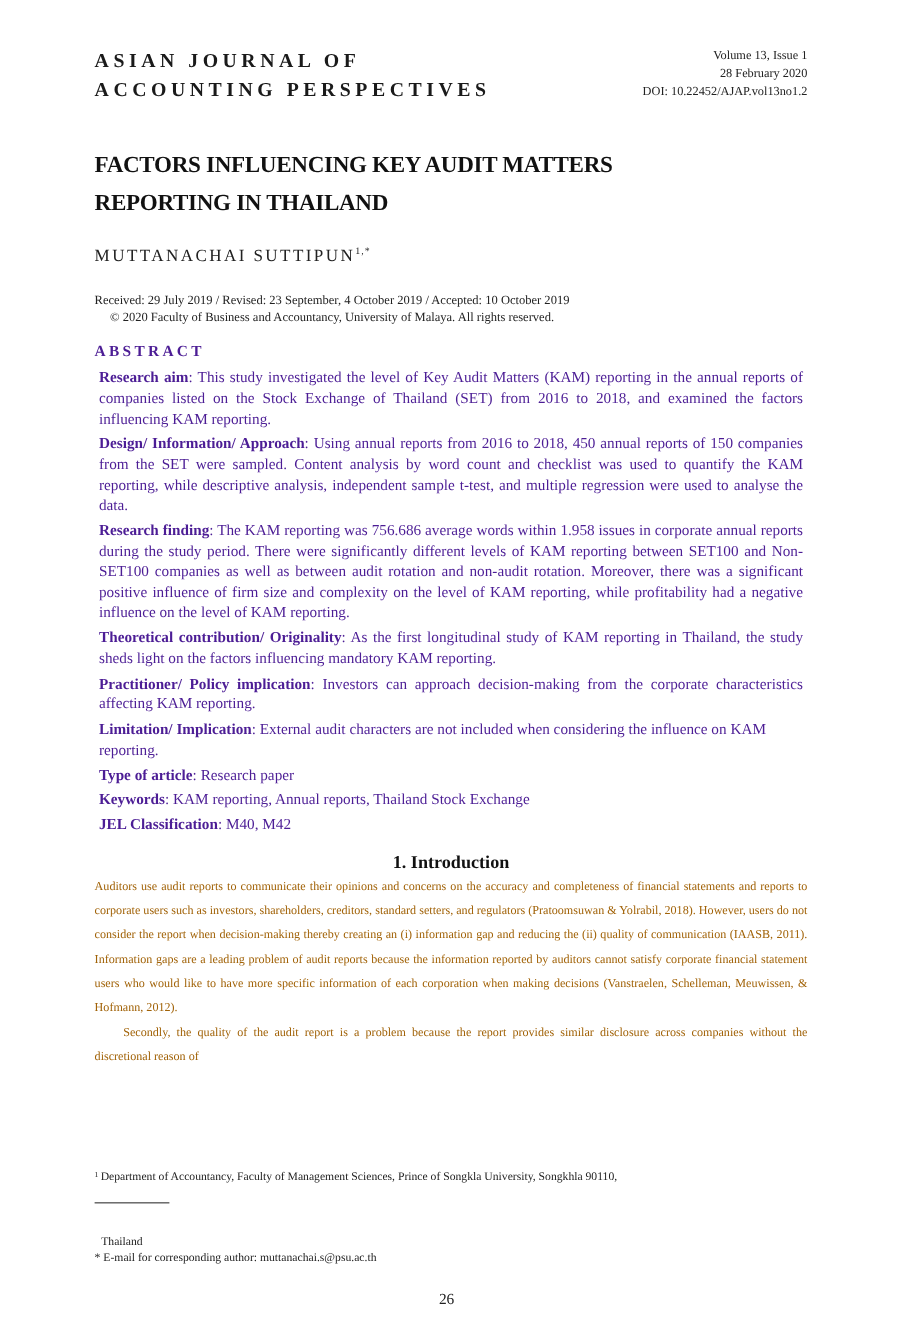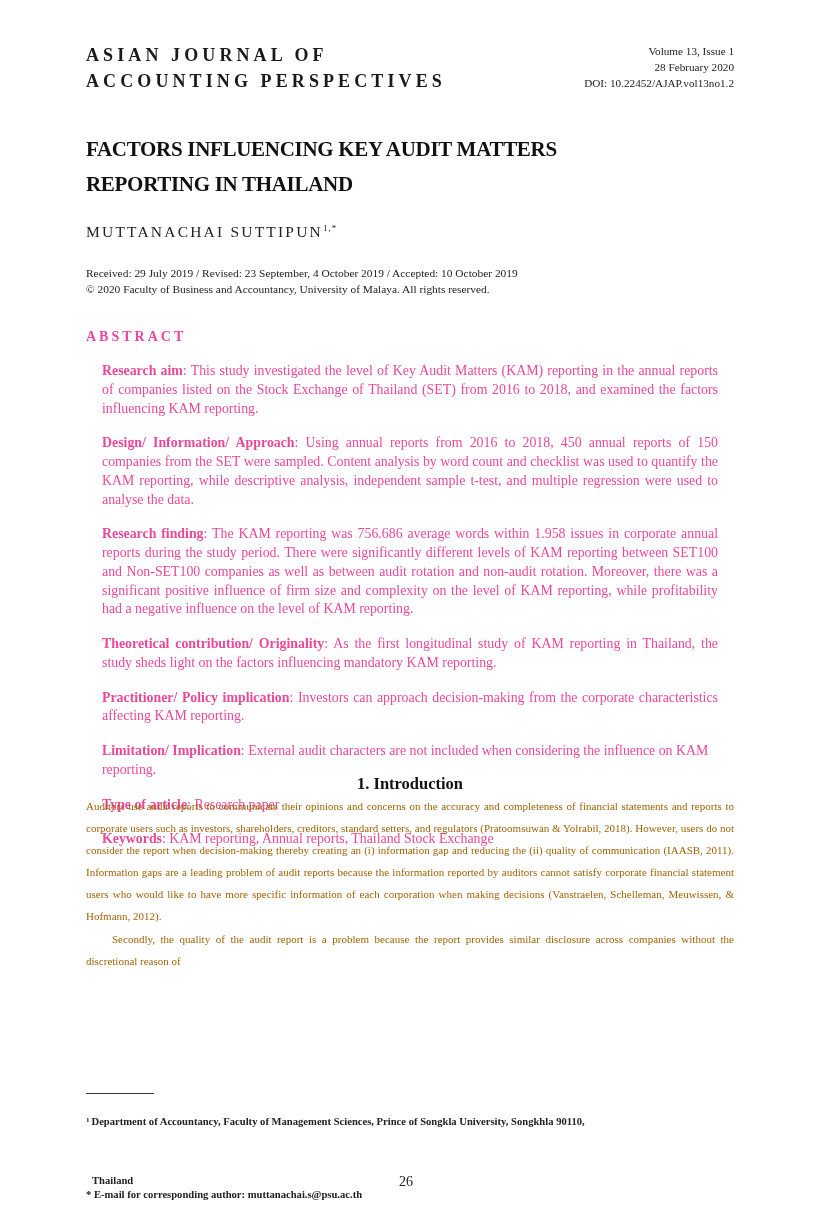--- a/index.html
+++ b/index.html
@@ -5,32 +5,32 @@
   html, body { margin: 0; padding: 0; background: #ffffff; }
   body { width: 822px; height: 1222px; position: relative; overflow: hidden; color: #111; font-family: "Liberation Serif", "DejaVu Serif", serif; }
   .journal { position: absolute; left: 86px; top: 42px; font-size: 18px; font-weight: bold; letter-spacing: 4.1px; line-height: 26px; color: #1a1a1a; }
   .journal div { white-space: nowrap; }
   .meta { position: absolute; right: 88px; top: 43px; text-align: right; font-size: 11.2px; line-height: 16px; color: #222; }
   .title { position: absolute; left: 86px; top: 132px; font-size: 21px; font-weight: bold; line-height: 35px; color: #111; letter-spacing: -0.3px; }
   .title div { white-space: nowrap; }
   .author { position: absolute; left: 86px; top: 223px; font-size: 15.5px; letter-spacing: 2.2px; color: #222; white-space: nowrap; }
   .author sup { font-size: 9px; letter-spacing: 1px; vertical-align: 6px; }
   .dates { position: absolute; left: 86px; top: 265px; font-size: 11.4px; line-height: 16px; color: #222; }
-  .dates div { white-space: nowrap; }
-  .abstract { position: absolute; left: 86px; top: 328px; width: 648px; font-size: 13.85px; line-height: 18.75px; color: #ec4899; }
+  .dates div { white-space: nowrap; text-align: center; }
+  .abstract { position: absolute; left: 86px; top: 312px; width: 648px; font-size: 13.85px; line-height: 18.75px; color: #4c1d95; }
   .abstract-head { font-weight: bold; letter-spacing: 3px; font-size: 14px; line-height: 18px; }
-  .abstract p { margin: 16px; text-align: justify; }
+  .abstract p { margin: 4px; text-align: justify; }
   .abstract b { font-weight: bold; }
   .abstract .nojust { text-align: left; }
   .intro { position: absolute; left: 86px; top: 773px; width: 648px; }
   .intro-head { font-weight: bold; font-size: 16.5px; line-height: 22px; margin: 0; text-align: center; }
   .intro p { margin: 0; font-size: 11px; line-height: 22.1px; text-align: justify; color: #a16207; }
   .intro p.indent { text-indent: 26px; }
   .rule { position: absolute; left: 86px; top: 1093px; width: 68px; height: 0; border-top: 1px solid #333; }
-  .footnotes { position: absolute; left: 86px; top: 1113px; width: 648px; font-size: 10.6px; line-height: 14.5px; color: #222; font-weight: bold; }
+  .footnotes { position: absolute; left: 86px; top: 1061px; width: 648px; font-size: 10.6px; line-height: 14.5px; color: #222; }
   .footnotes div { white-space: nowrap; }
   .footnotes .cont { padding-left: 6px; margin-top: 44px; }
   .footnotes sup { font-size: 7px; vertical-align: 3px; margin-right: 2px; }
   .pagenum { position: absolute; left: 0; width: 812px; top: 1174px; text-align: center; font-size: 14px; color: #222; }
 </style>
 </head>
 <body>
 
 <div class="journal">
   <div>ASIAN JOURNAL OF</div>
@@ -60,20 +60,21 @@
 <div class="abstract">
   <div class="abstract-head">ABSTRACT</div>
   <p><b>Research aim</b><span>: This study investigated the level of Key Audit Matters (KAM) reporting in the annual reports of companies listed on the Stock Exchange of Thailand (SET) from 2016 to 2018, and examined the factors influencing KAM reporting.</span></p>
   <p><b>Design/ Information/ Approach</b><span>: Using annual reports from 2016 to 2018, 450 annual reports of 150 companies from the SET were sampled. Content analysis by word count and checklist was used to quantify the KAM reporting, while descriptive analysis, independent sample t-test, and multiple regression were used to analyse the data.</span></p>
   <p><b>Research finding</b><span>: The KAM reporting was 756.686 average words within 1.958 issues in corporate annual reports during the study period. There were significantly different levels of KAM reporting between SET100 and Non-SET100 companies as well as between audit rotation and non-audit rotation. Moreover, there was a significant positive influence of firm size and complexity on the level of KAM reporting, while profitability had a negative influence on the level of KAM reporting.</span></p>
   <p><b>Theoretical contribution/ Originality</b><span>: As the first longitudinal study of KAM reporting in Thailand, the study sheds light on the factors influencing mandatory KAM reporting.</span></p>
   <p><b>Practitioner/ Policy implication</b><span>: Investors can approach decision-making from the corporate characteristics affecting KAM reporting.</span></p>
   <p class="nojust"><b>Limitation/ Implication</b><span>: External audit characters are not included when considering the influence on KAM reporting.</span></p>
   <p class="nojust"><b>Type of article</b><span>: Research paper</span></p>
   <p class="nojust"><b>Keywords</b><span>: KAM reporting, Annual reports, Thailand Stock Exchange</span></p>
+  <p class="nojust"><b>JEL Classification</b><span>: M40, M42</span></p>
 </div>
 
 <div class="intro">
   <div class="intro-head">1. Introduction</div>
   <p>Auditors use audit reports to communicate their opinions and concerns on the accuracy and completeness of financial statements and reports to corporate users such as investors, shareholders, creditors, standard setters, and regulators (Pratoomsuwan &amp; Yolrabil, 2018). However, users do not consider the report when decision-making thereby creating an (i) information gap and reducing the (ii) quality of communication (IAASB, 2011). Information gaps are a leading problem of audit reports because the information reported by auditors cannot satisfy corporate financial statement users who would like to have more specific information of each corporation when making decisions (Vanstraelen, Schelleman, Meuwissen, &amp; Hofmann, 2012).</p>
   <p class="indent">Secondly, the quality of the audit report is a problem because the report provides similar disclosure across companies without the discretional reason of</p>
 </div>
 
 <div class="rule"></div>
 

